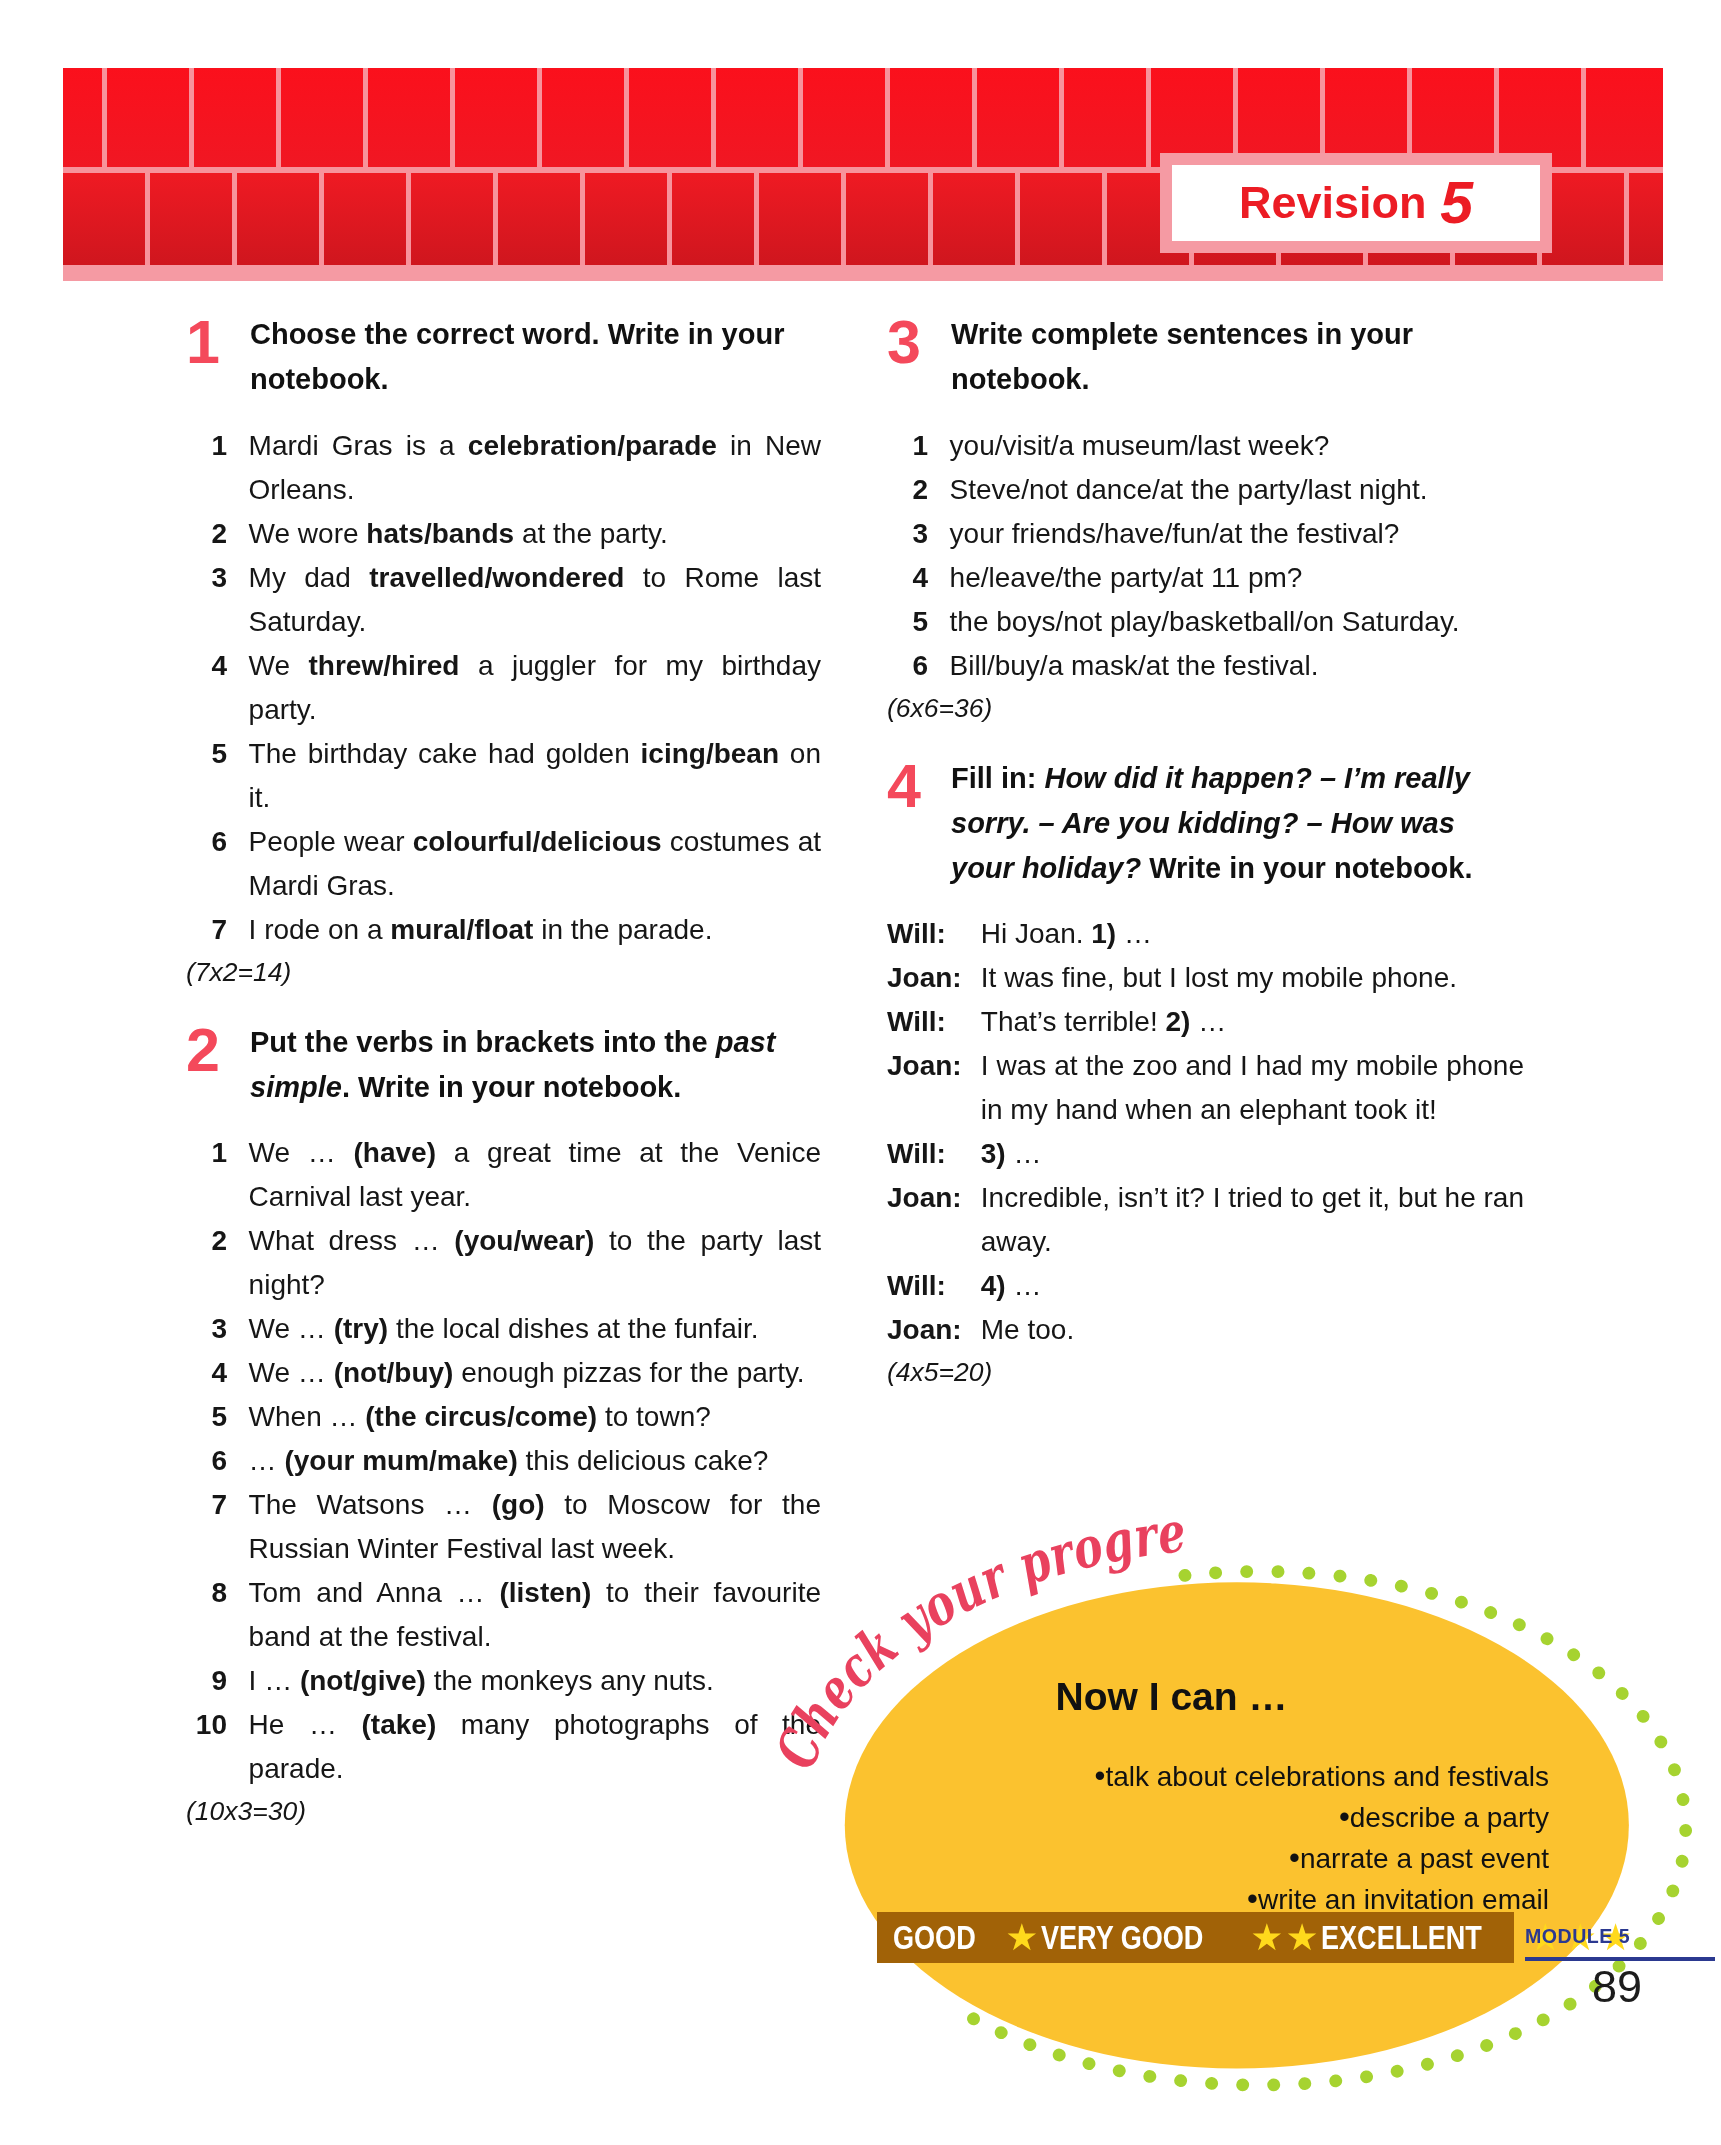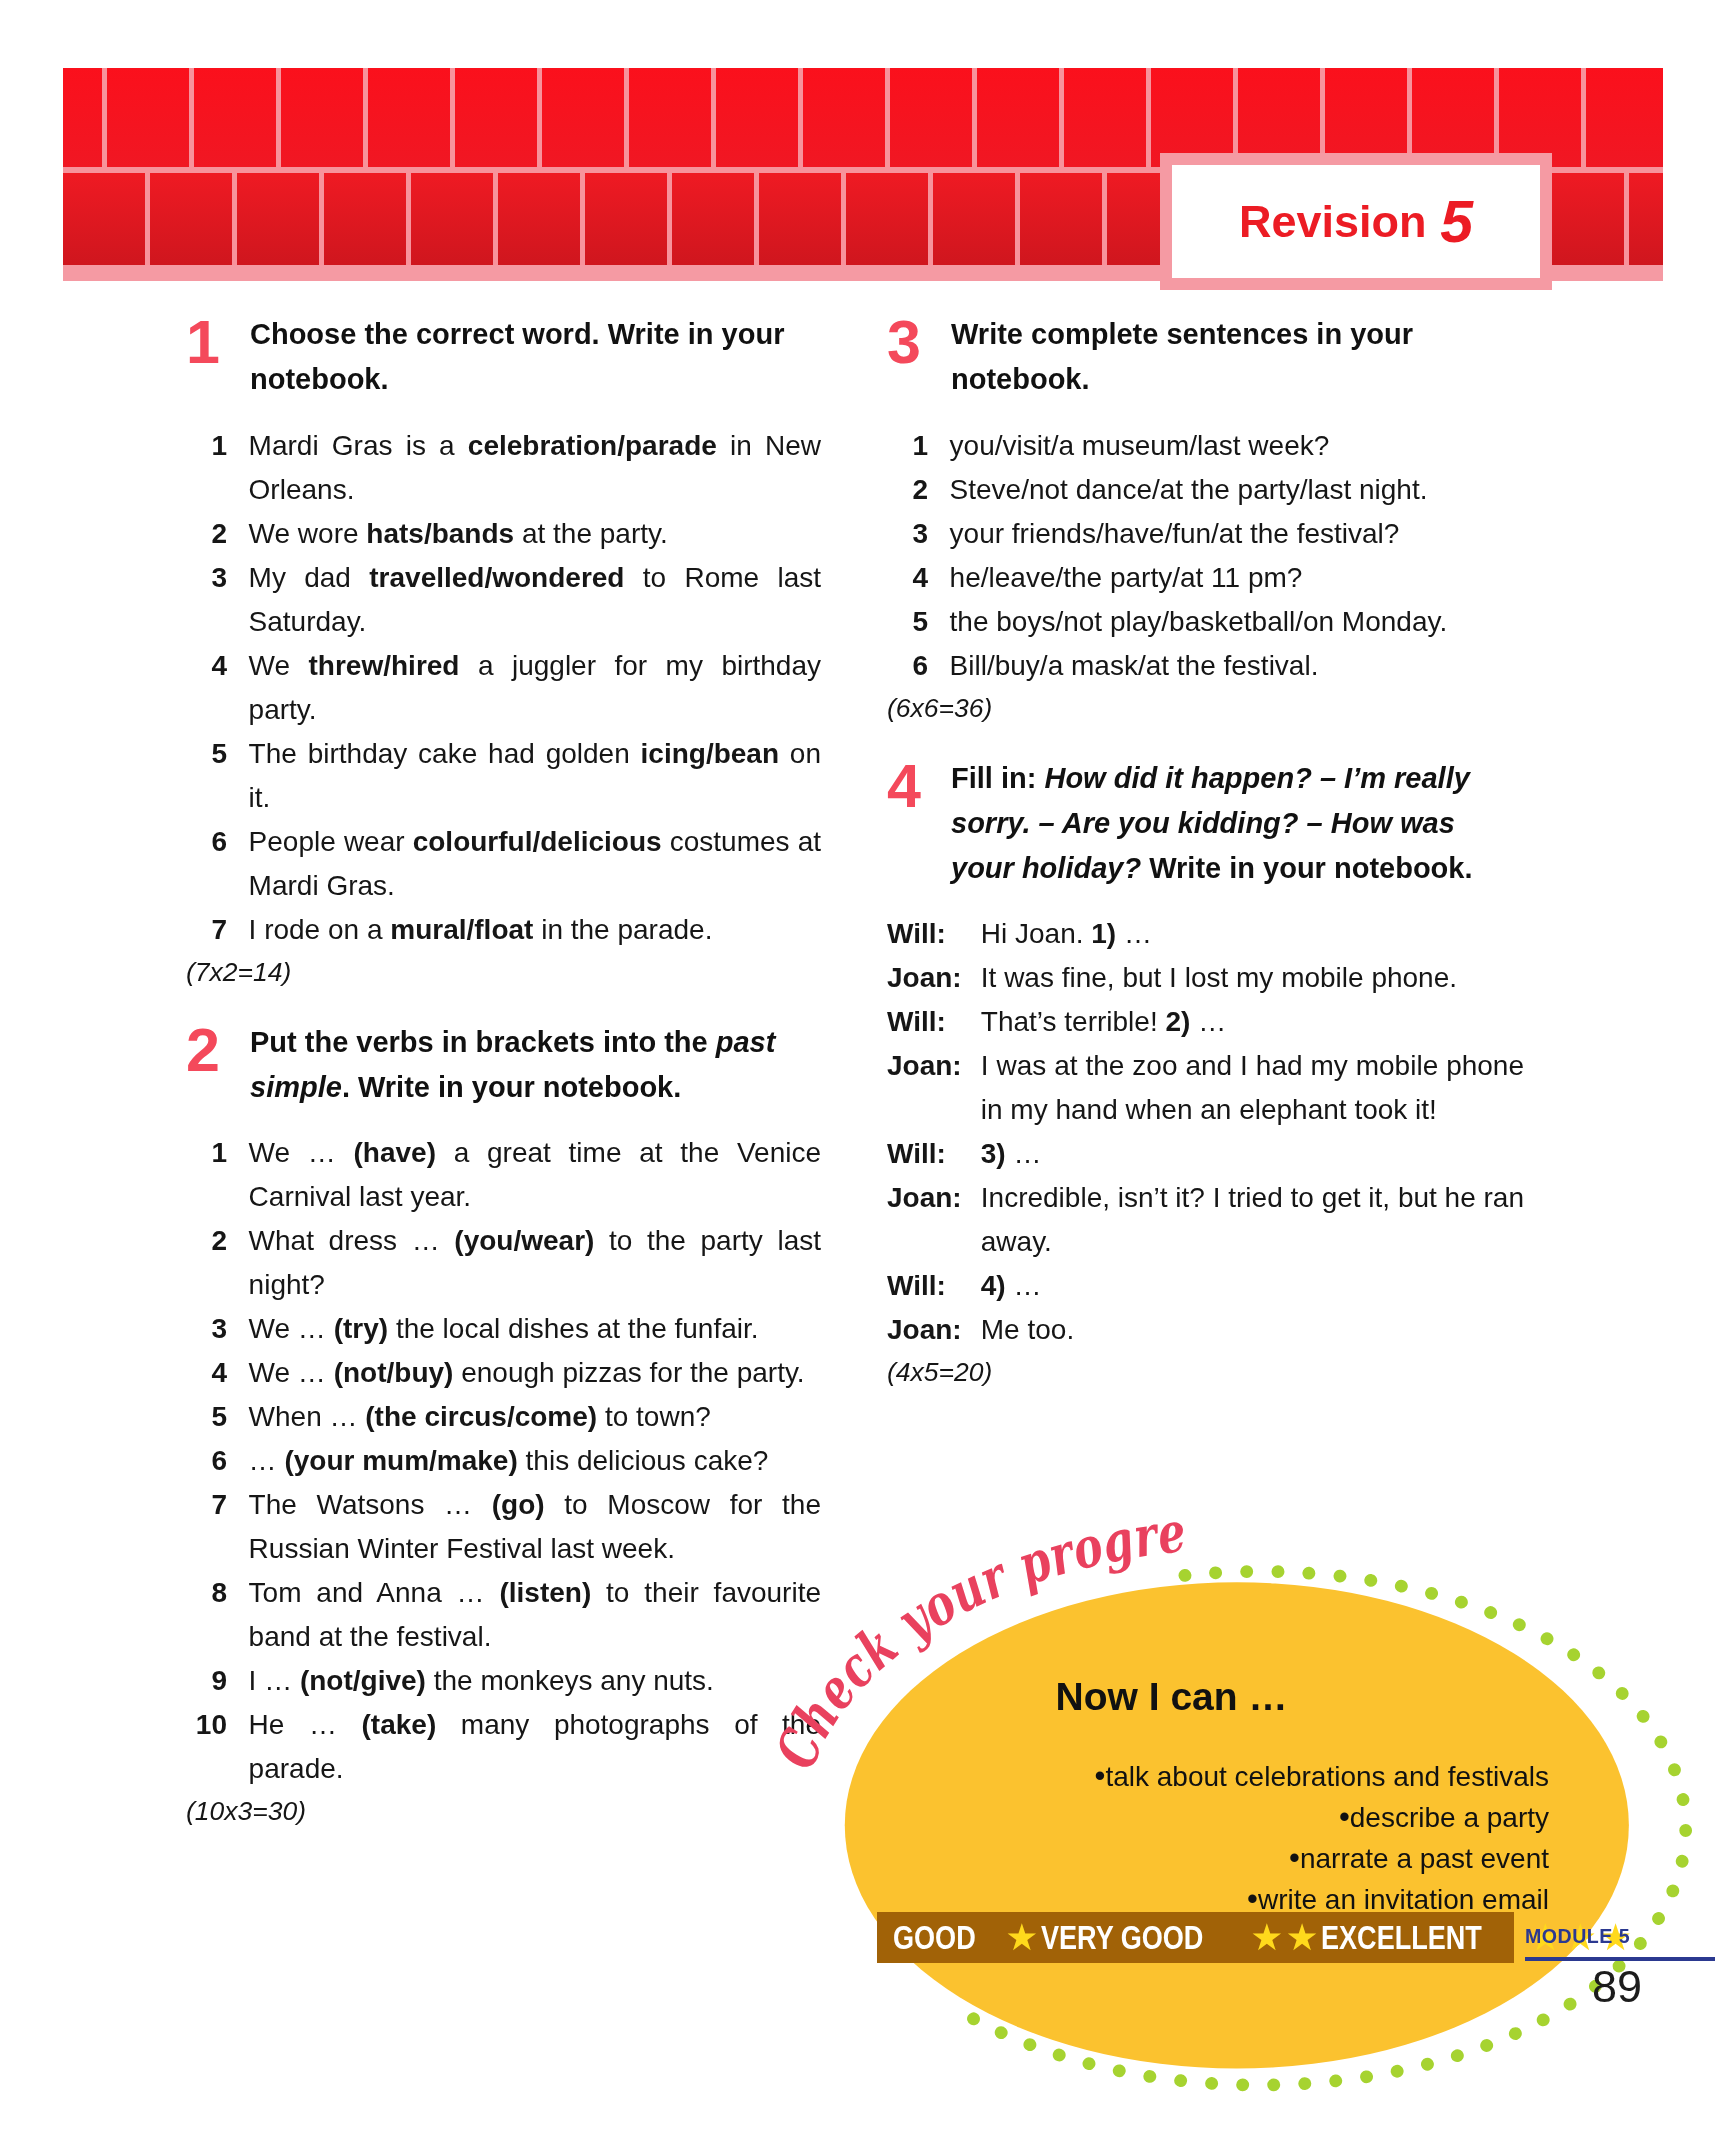--- a/index.html
+++ b/index.html
@@ -23,21 +23,21 @@
   .banner .row2{
     position:absolute;left:0;top:105px;width:100%;height:92px;
     background-image:
       repeating-linear-gradient(90deg, rgba(0,0,0,0) 0 82px, #f7939c 82px 87px),
       linear-gradient(180deg,#ef1a23,#cf161e);
     background-position:0 0,0 0;
   }
   .banner .strip{position:absolute;left:0;top:197px;width:100%;height:15.7px;background:#f59aa3;}
 
   .rev-box{
-    position:absolute;left:1160px;top:153px;width:392px;height:137px;box-sizing:border-box;
+    position:absolute;left:1160px;top:153px;width:392px;height:100px;box-sizing:border-box;
     background:#ffffff;border:12.7px solid #f59aa3;z-index:2;
     display:flex;align-items:center;justify-content:center;
   }
   .rev-word{color:#ec1c24;font-size:45px;font-weight:bold;letter-spacing:0;}
   .rev-num{color:#ec1c24;font-size:59px;font-weight:bold;font-style:italic;margin-left:13.7px;}
 
   
   .col{position:absolute;top:312px;z-index:1;}
   .col-left{left:186px;width:635px;}
   .col-right{left:887px;width:637px;}
@@ -219,21 +219,21 @@
         <li class="item">
             <span class="inum">3</span>
             <span class="itext"><span>your friends/have/fun/at the festival?</span></span>
           </li>
         <li class="item">
             <span class="inum">4</span>
             <span class="itext"><span>he/leave/the party/at 11 pm?</span></span>
           </li>
         <li class="item">
             <span class="inum">5</span>
-            <span class="itext"><span>the boys/not play/basketball/on Monday.</span></span>
+            <span class="itext"><span>the boys/not play/basketball/on Saturday.</span></span>
           </li>
         <li class="item">
             <span class="inum">6</span>
             <span class="itext"><span>Bill/buy/a mask/at the festival.</span></span>
           </li>
       </ol>
       <div class="score">(6x6=36)</div>
     </section>
 
     <section class="ex">

